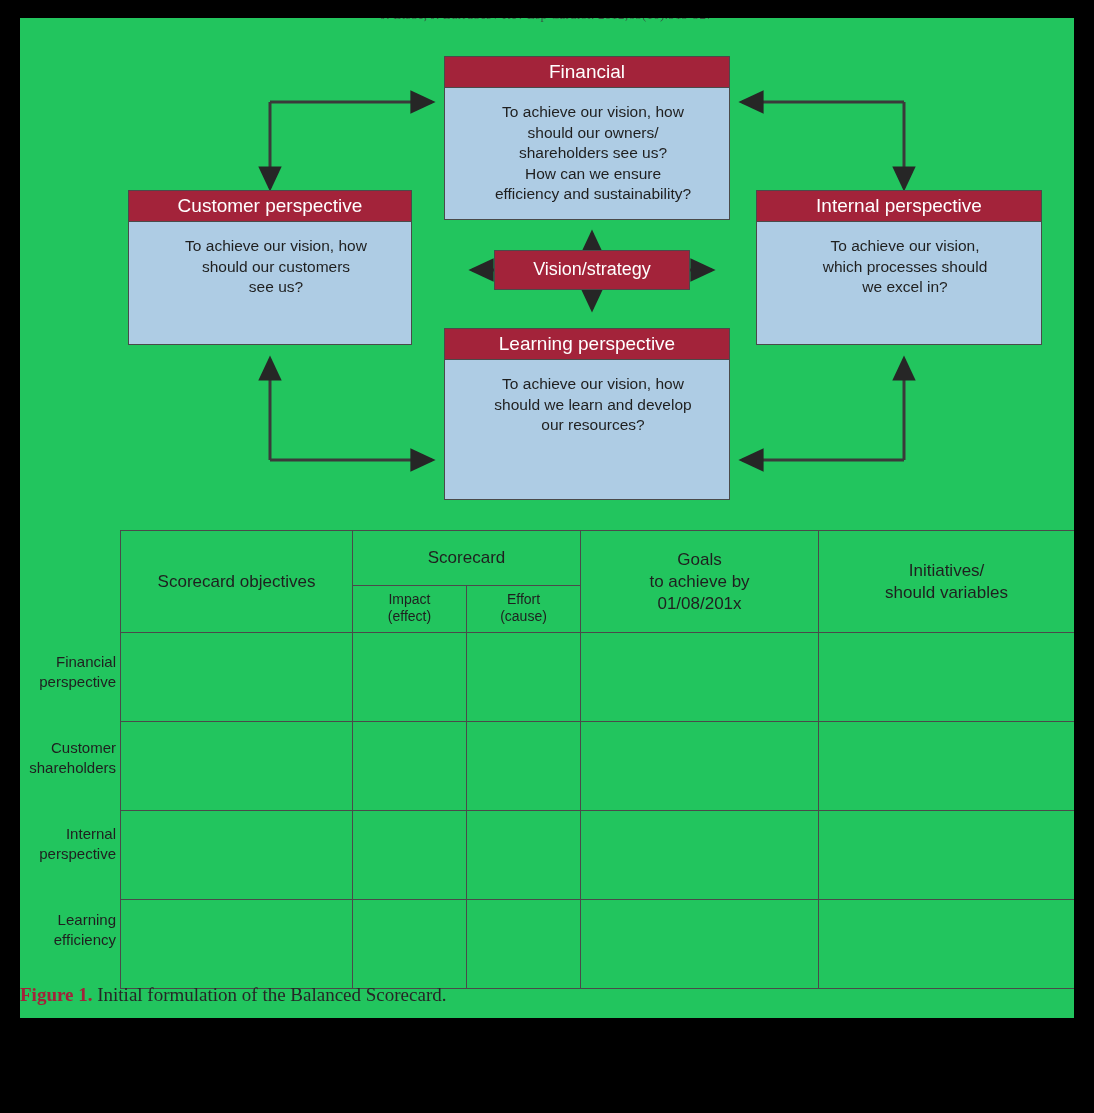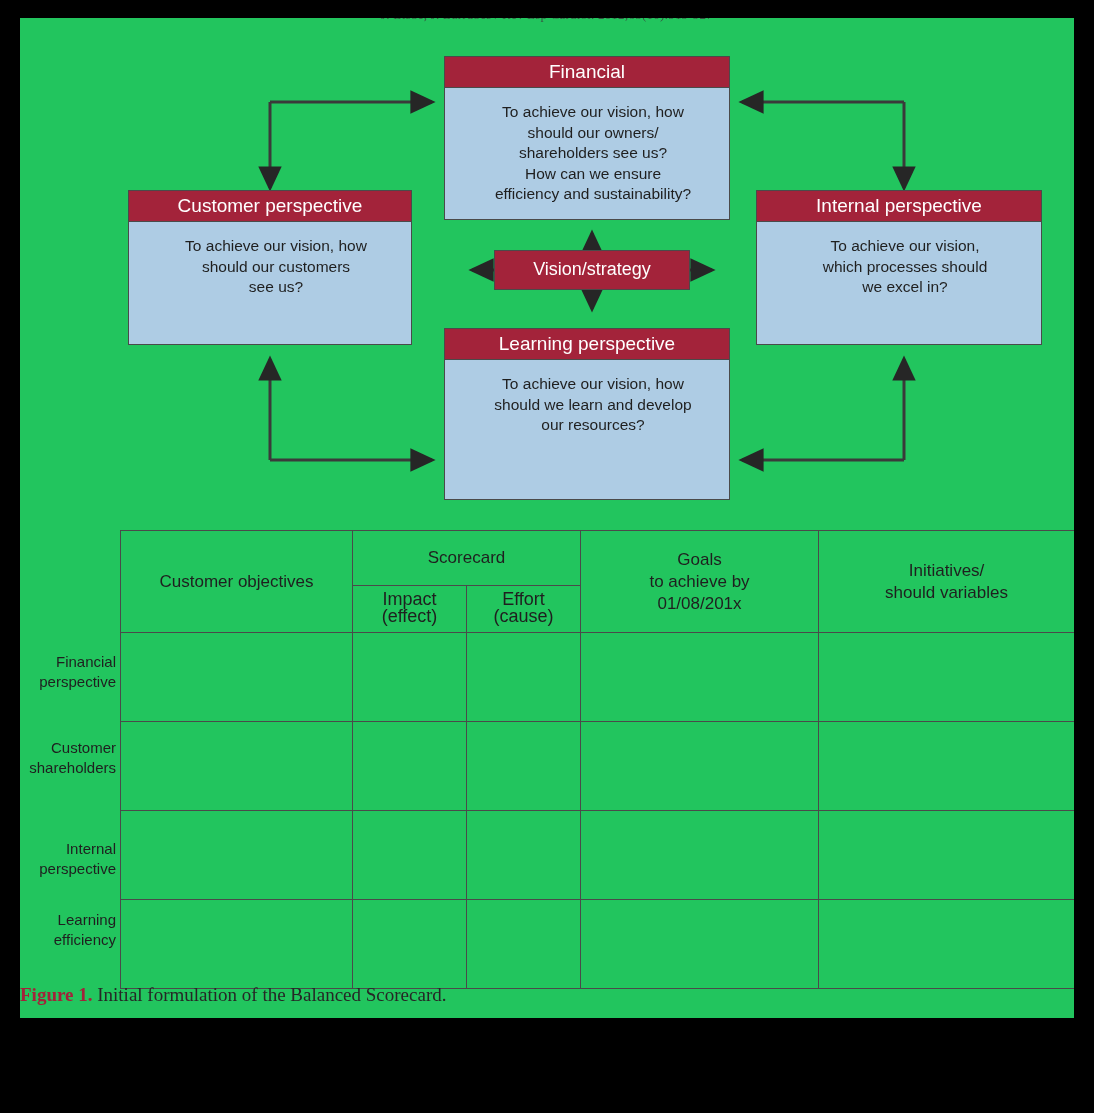--- a/index.html
+++ b/index.html
@@ -55,21 +55,21 @@
   }
   table#bsc{
     position:absolute;left:100px;top:12px;width:954px;
     border-collapse:collapse;table-layout:fixed;
   }
   table#bsc th,table#bsc td{
     border:1.5px solid #4a4a4a;color:#1f1f1f;font-weight:normal;
     text-align:center;vertical-align:middle;
   }
   th.h-main{font-size:17px;line-height:22px;white-space:pre-line;}
-  th.h-sub{font-size:18px;line-height:17px;white-space:pre-line;padding:2px 0 4px;margin-left:27px;}
+  th.h-sub{font-size:14px;line-height:17px;white-space:pre-line;padding:2px 0 4px;margin-left:27px;}
   tr.hdr-top th{height:52px;}
   tr.hdr-sub th{height:40px;}
   td.cell{height:86px;}
 
   
   #caption{
     position:absolute;left:0;top:966px;width:1054px;text-align:left;
     font-family:"Liberation Serif",serif;font-size:19px;color:#262626;
     white-space:nowrap;
   }
@@ -144,37 +144,37 @@
     <div id="box-vision">Vision/strategy</div>
   </div>
 
   <div id="tablewrap">
 
     <div id="rowlabels">
       <div class="rowlabel" style="top:134px">Financial
 perspective</div>
       <div class="rowlabel" style="top:220px">Customer
 shareholders</div>
-      <div class="rowlabel" style="top:321px">Internal
+      <div class="rowlabel" style="top:306px">Internal
 perspective</div>
       <div class="rowlabel" style="top:392px">Learning
 efficiency</div>
     </div>
 
     <table id="bsc">
       <colgroup>
         <col style="width:232px">
           <col style="width:114px">
           <col style="width:114px">
         <col style="width:238px">
           <col style="width:256px">
       </colgroup>
       <thead>
         <tr class="hdr-top">
-          <th class="h-main" rowspan="2">Customer objectives</th>
+          <th class="h-main" rowspan="2">Scorecard objectives</th>
           <th class="h-main" colspan="2">Scorecard</th>
           <th class="h-main" rowspan="2">Goals
 to achieve by
 01/08/201x</th>
           <th class="h-main" rowspan="2">Initiatives/
 should variables</th>
         </tr>
         <tr class="hdr-sub">
           <th class="h-sub">Impact
 (effect)</th>

